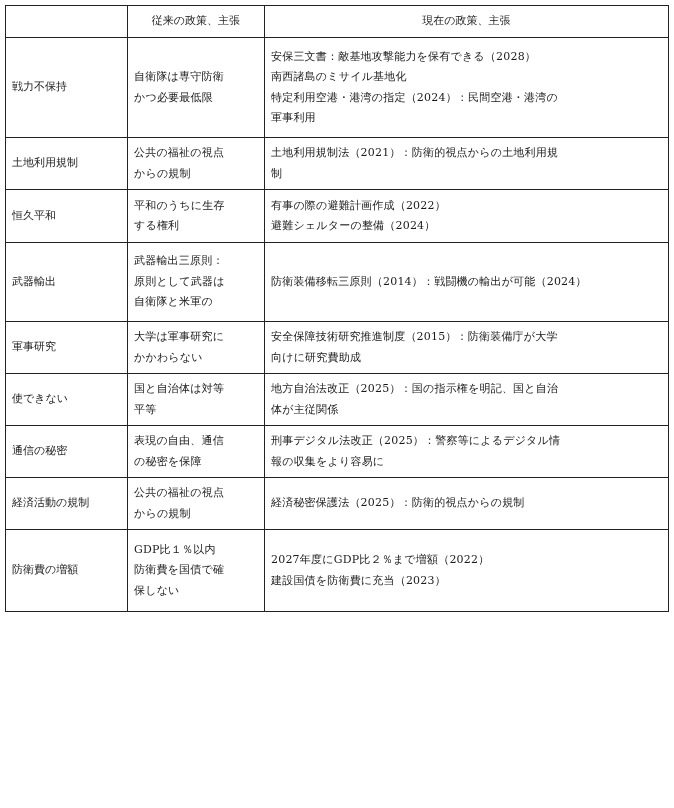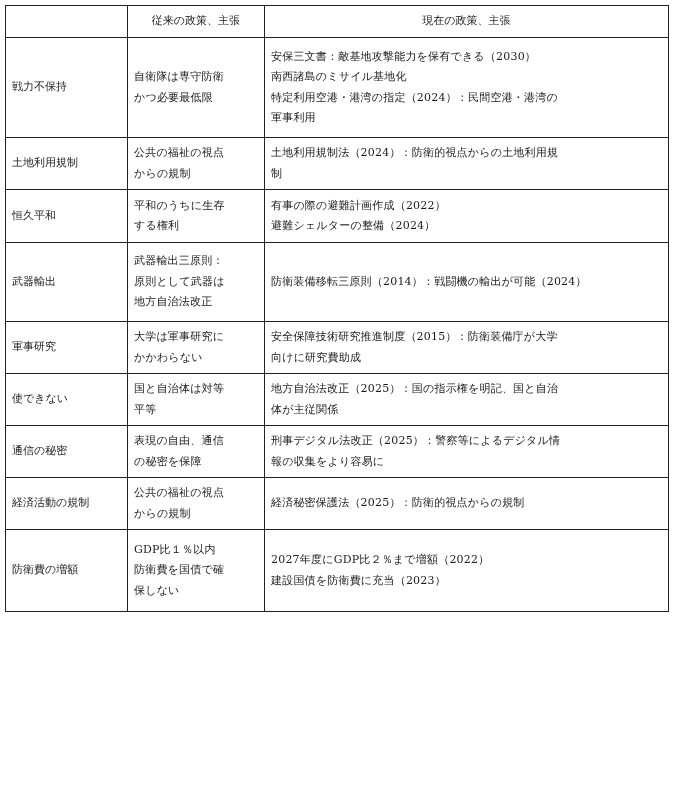--- a/index.html
+++ b/index.html
@@ -91,36 +91,36 @@
   <tbody>
     <tr class="r2">
       <td class="topic-cell">
           <span class="line">戦力不保持</span>
         </td>
       <td class="past-cell">
           <span class="line">自衛隊は専守防衛</span>
           <span class="line">かつ必要最低限</span>
         </td>
       <td class="current-cell">
-          <span class="line">安保三文書：敵基地攻撃能力を保有できる（2030）</span>
+          <span class="line">安保三文書：敵基地攻撃能力を保有できる（2028）</span>
           <span class="line">南西諸島のミサイル基地化</span>
           <span class="line">特定利用空港・港湾の指定（2024）：民間空港・港湾の</span>
           <span class="line">軍事利用</span>
         </td>
     </tr>
     <tr class="r3">
       <td class="topic-cell">
           <span class="line">土地利用規制</span>
         </td>
       <td class="past-cell">
           <span class="line">公共の福祉の視点</span>
           <span class="line">からの規制</span>
         </td>
       <td class="current-cell">
-          <span class="line">土地利用規制法（2024）：防衛的視点からの土地利用規</span>
+          <span class="line">土地利用規制法（2021）：防衛的視点からの土地利用規</span>
           <span class="line">制</span>
         </td>
     </tr>
     <tr class="r4">
       <td class="topic-cell">
           <span class="line">恒久平和</span>
         </td>
       <td class="past-cell">
           <span class="line">平和のうちに生存</span>
           <span class="line">する権利</span>
@@ -130,21 +130,21 @@
           <span class="line">避難シェルターの整備（2024）</span>
         </td>
     </tr>
     <tr class="r6">
       <td class="topic-cell">
           <span class="line">武器輸出</span>
         </td>
       <td class="past-cell">
           <span class="line">武器輸出三原則：</span>
           <span class="line">原則として武器は</span>
-          <span class="line">地方自治法改正</span>
+          <span class="line">自衛隊と米軍の</span>
         </td>
       <td class="current-cell">
           <span class="line">防衛装備移転三原則（2014）：戦闘機の輸出が可能（2024）</span>
         </td>
     </tr>
     <tr class="r7">
       <td class="topic-cell">
           <span class="line">軍事研究</span>
         </td>
       <td class="past-cell">

